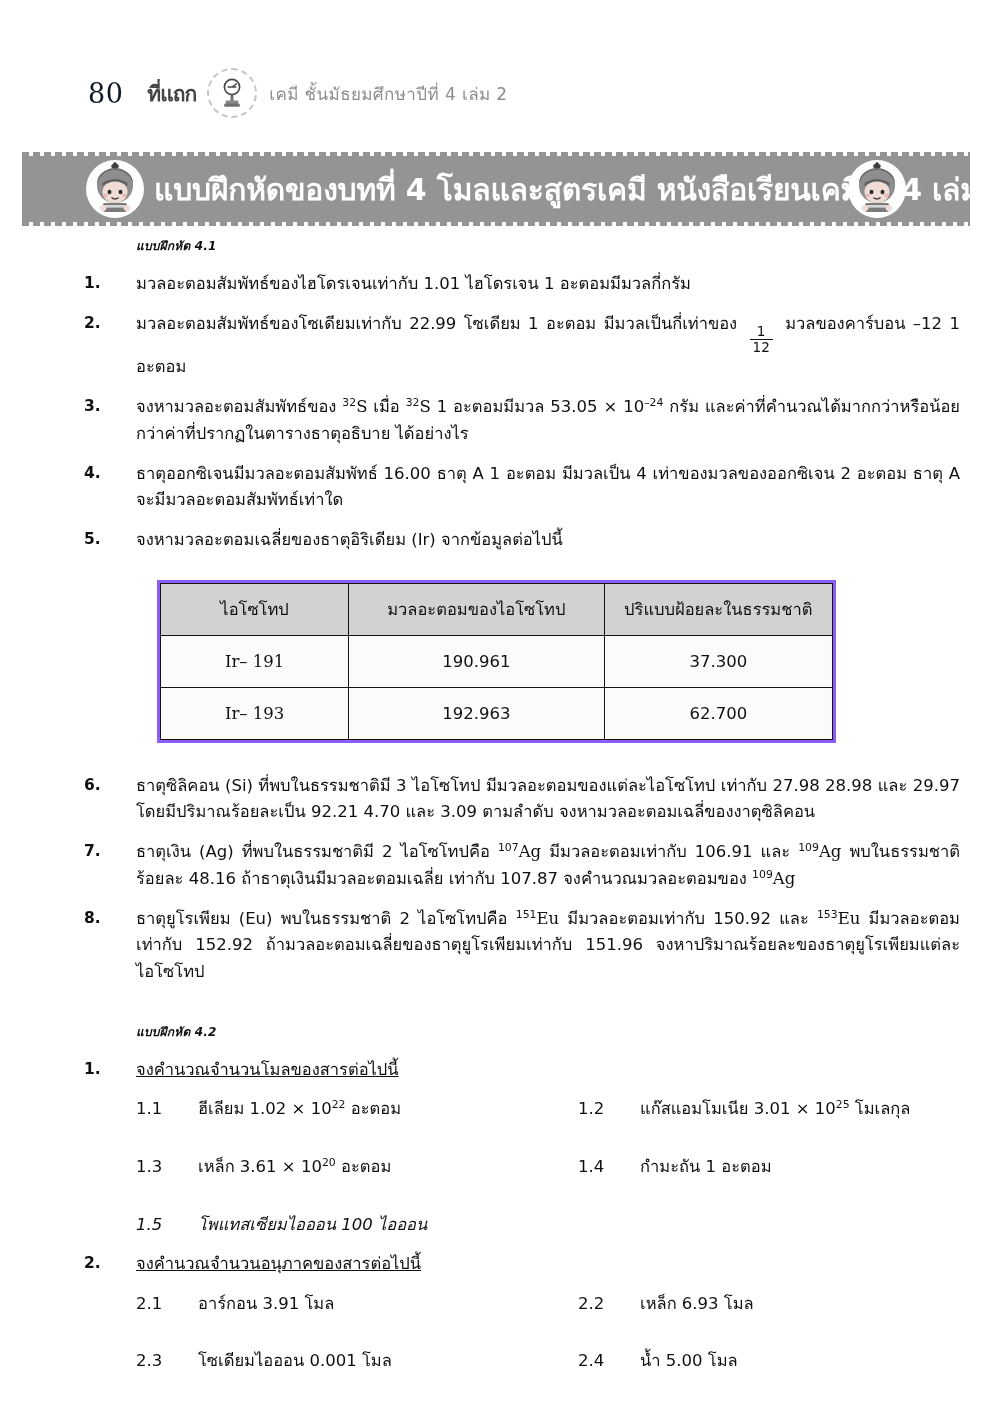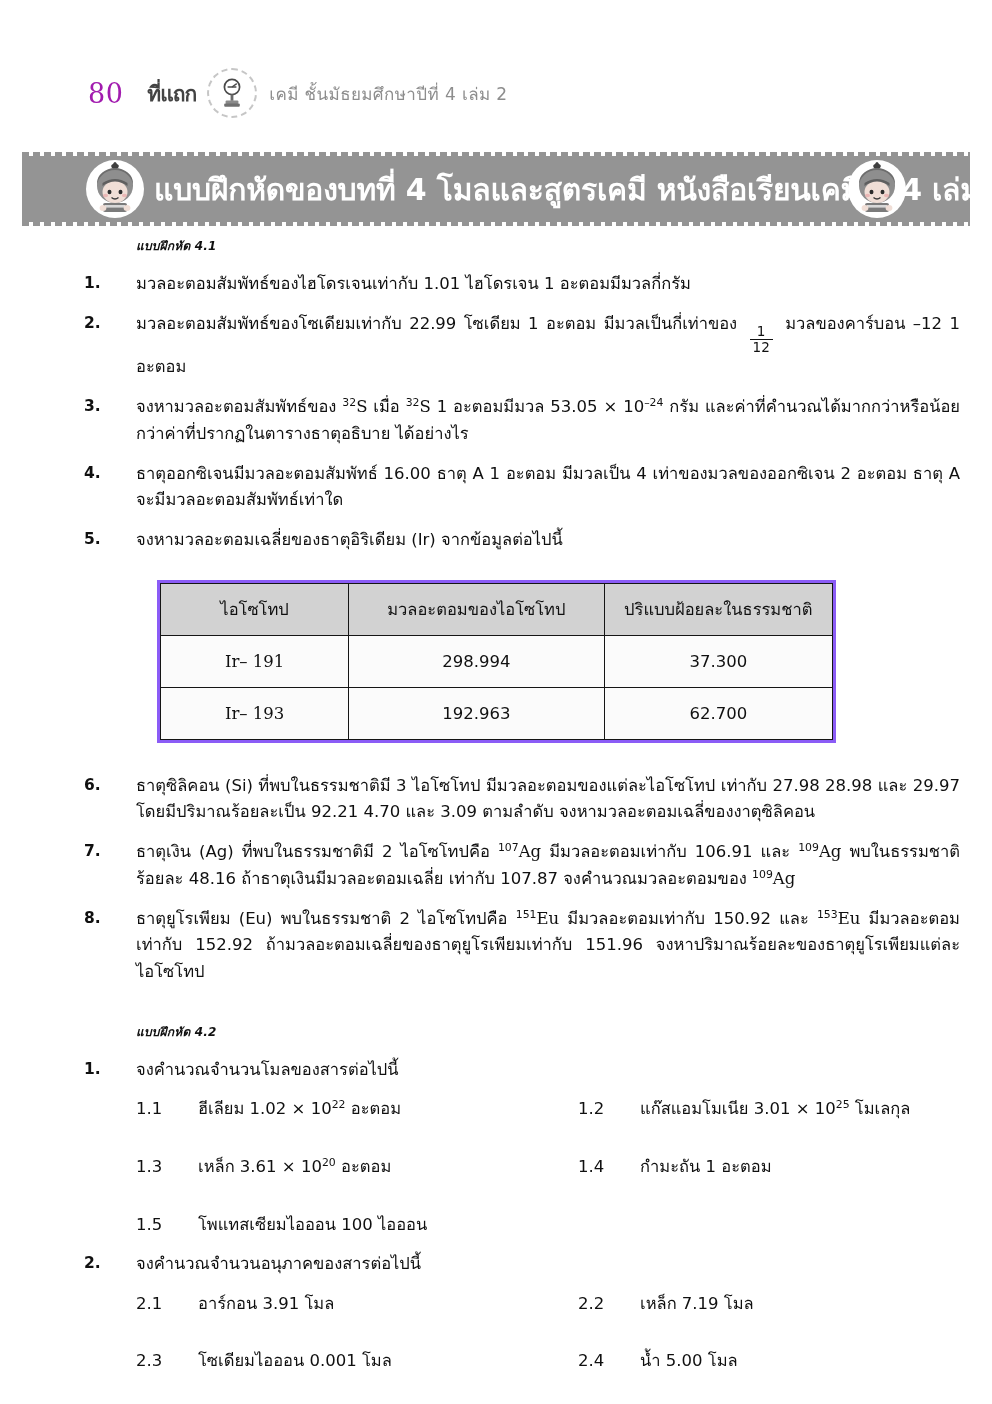--- a/index.html
+++ b/index.html
@@ -23,21 +23,21 @@
     width: 992px;
     height: 62px;
     display: flex;
     align-items: center;
     padding-left: 88px;
     box-sizing: border-box;
   }
   .folio {
     font-family: "DejaVu Serif", "Liberation Serif", serif;
     font-size: 27px;
-    color: #a21caf;
+    color: #0f172a;
     letter-spacing: .5px;
   }
   .brand-mark {
     margin-left: 24px;
     font-size: 21px;
     font-weight: 700;
     color: #2a2a2a;
     letter-spacing: -1px;
     font-family: "DejaVu Sans", sans-serif;
     opacity: .88;
@@ -130,21 +130,21 @@
     font-weight: 700;
     line-height: 1.62;
   }
   .qtext {
     flex: 1 1 auto;
     font-size: 16.5px;
     line-height: 1.62;
     text-align: justify;
     padding-right: 16px;
   }
-  .qtext.nojust { text-align: left; }
+  .qtext.nojust { text-align: left; text-decoration: underline; }
 
   sup { font-size: .66em; vertical-align: super; line-height: 0; }
   .rom    { font-family: "DejaVu Serif", "Liberation Serif", serif; }
 
   
   .frac {
     display: inline-flex;
     flex-direction: column;
     align-items: center;
     vertical-align: -0.55em;
@@ -197,21 +197,21 @@
     display: flex;
     font-size: 16.5px;
     line-height: 1.55;
   }
   .sublabel {
     width: 62px;
     flex: 0 0 62px;
     font-family: "DejaVu Sans", sans-serif;
   }
   .subbody { flex: 1 1 auto; }
-  .span2 { grid-column: 1 / span 2; }
+  .span2 { grid-column: 1 / span 2; font-style: italic; }
 </style>
 </head>
 <body>
 
 <div class="page-head">
   <span class="folio">80</span>
   <span class="brand-mark">ที่แถก</span>
   <span class="brand-badge">
     <svg width="30" height="32" viewBox="0 0 30 32" aria-hidden="true">
       <circle cx="15" cy="10" r="7.6" fill="#fff" stroke="#4a4a4a" stroke-width="1.7"></circle>
@@ -309,21 +309,21 @@
       <thead>
           <tr id="iso-head">
             <th>ไอโซโทป</th>
             <th>มวลอะตอมของไอโซโทป</th>
             <th>ปริแบบฝ้อยละในธรรมชาติ</th>
           </tr>
         </thead>
       <tbody id="iso-body">
           <tr>
             <td class="rom">Ir– 191</td>
-            <td>298.994</td>
+            <td>190.961</td>
             <td>37.300</td>
           </tr>
           <tr>
             <td class="rom">Ir– 193</td>
             <td>192.963</td>
             <td>62.700</td>
           </tr>
         </tbody>
     </table>
   </div>
@@ -376,21 +376,21 @@
     <div class="qnum">2.</div>
     <div class="qtext nojust">จงคำนวณจำนวนอนุภาคของสารต่อไปนี้</div>
   </div>
   <div class="subgrid" id="q2-subs">
       <div class="subitem">
         <span class="sublabel">2.1</span>
         <span class="subbody">อาร์กอน 3.91 โมล</span>
       </div>
       <div class="subitem">
         <span class="sublabel">2.2</span>
-        <span class="subbody">เหล็ก 7.19 โมล</span>
+        <span class="subbody">เหล็ก 6.93 โมล</span>
       </div>
       <div class="subitem">
         <span class="sublabel">2.3</span>
         <span class="subbody">โซเดียมไอออน 0.001 โมล</span>
       </div>
       <div class="subitem">
         <span class="sublabel">2.4</span>
         <span class="subbody">น้ำ 5.00 โมล</span>
       </div>
     </div>

